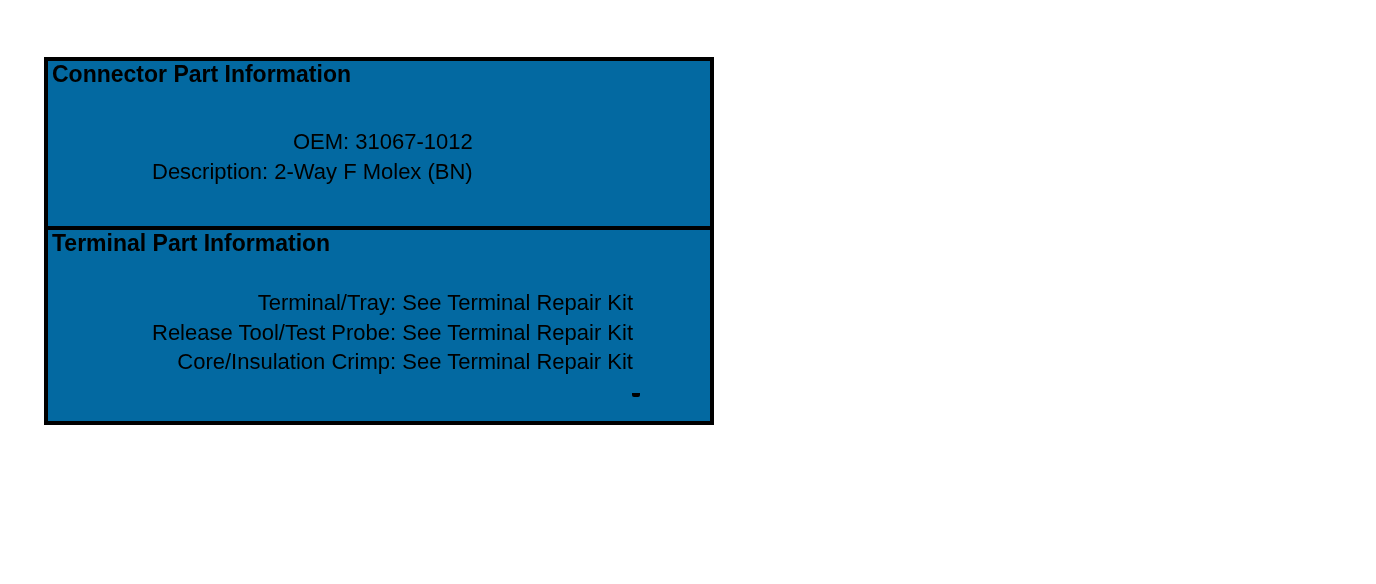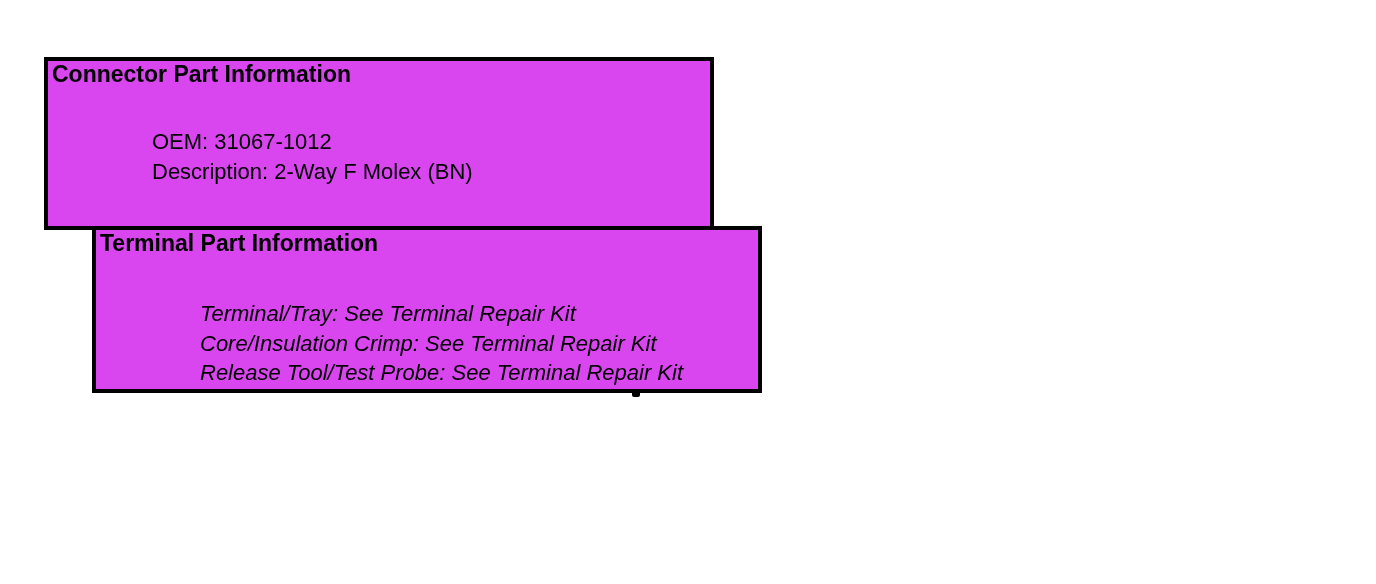--- a/index.html
+++ b/index.html
@@ -19,44 +19,44 @@
     position: absolute;
     left: 44px;
     top: 57px;
     width: 670px;
   }
   .info-section {
     position: relative;
     box-sizing: border-box;
     width: 670px;
     border: 4px solid #000000;
-    background: #d946ef;
+    background: #0369a1;
   }
   .section-connector { height: 173px; }
-  .section-terminal  { height: 167px; margin-top: -4px; margin-left: 48px; }
+  .section-terminal  { height: 199px; margin-top: -4px; }
   .section-title {
     position: absolute;
     left: 4px;
     top: 0px;
     font-size: 23px;
     font-weight: bold;
     line-height: 26px;
     white-space: nowrap;
     letter-spacing: 0px;
   }
   .section-lines {
     position: absolute;
     left: 104px;
     font-size: 22px;
     line-height: 29.5px;
     white-space: nowrap;
   }
   .section-connector .section-lines { top: 66px; }
-  .section-terminal  .section-lines { top: 69px; font-style: italic; }
-  .info-line { display: block; }
+  .section-terminal  .section-lines { top: 58px; }
+  .info-line { display: block; text-align: right; }
   .clipped-descender {
     position: absolute;
     left: 632px;
     top: 393px;
     width: 8px;
     height: 4px;
     background: #000000;
     border-radius: 0 0 2px 2px;
   }
 </style>
@@ -70,20 +70,20 @@
     <div class="section-lines">
       <span class="info-line">OEM: 31067-1012</span>
       <span class="info-line">Description: 2-Way F Molex (BN)</span>
     </div>
   </div>
 
   <div class="info-section section-terminal">
     <div class="section-title">Terminal Part Information</div>
     <div class="section-lines">
       <span class="info-line">Terminal/Tray: See Terminal Repair Kit</span>
+      <span class="info-line">Release Tool/Test Probe: See Terminal Repair Kit</span>
       <span class="info-line">Core/Insulation Crimp: See Terminal Repair Kit</span>
-      <span class="info-line">Release Tool/Test Probe: See Terminal Repair Kit</span>
     </div>
   </div>
 
 </div>
 
 <div class="clipped-descender"></div>
 
 </body></html>

